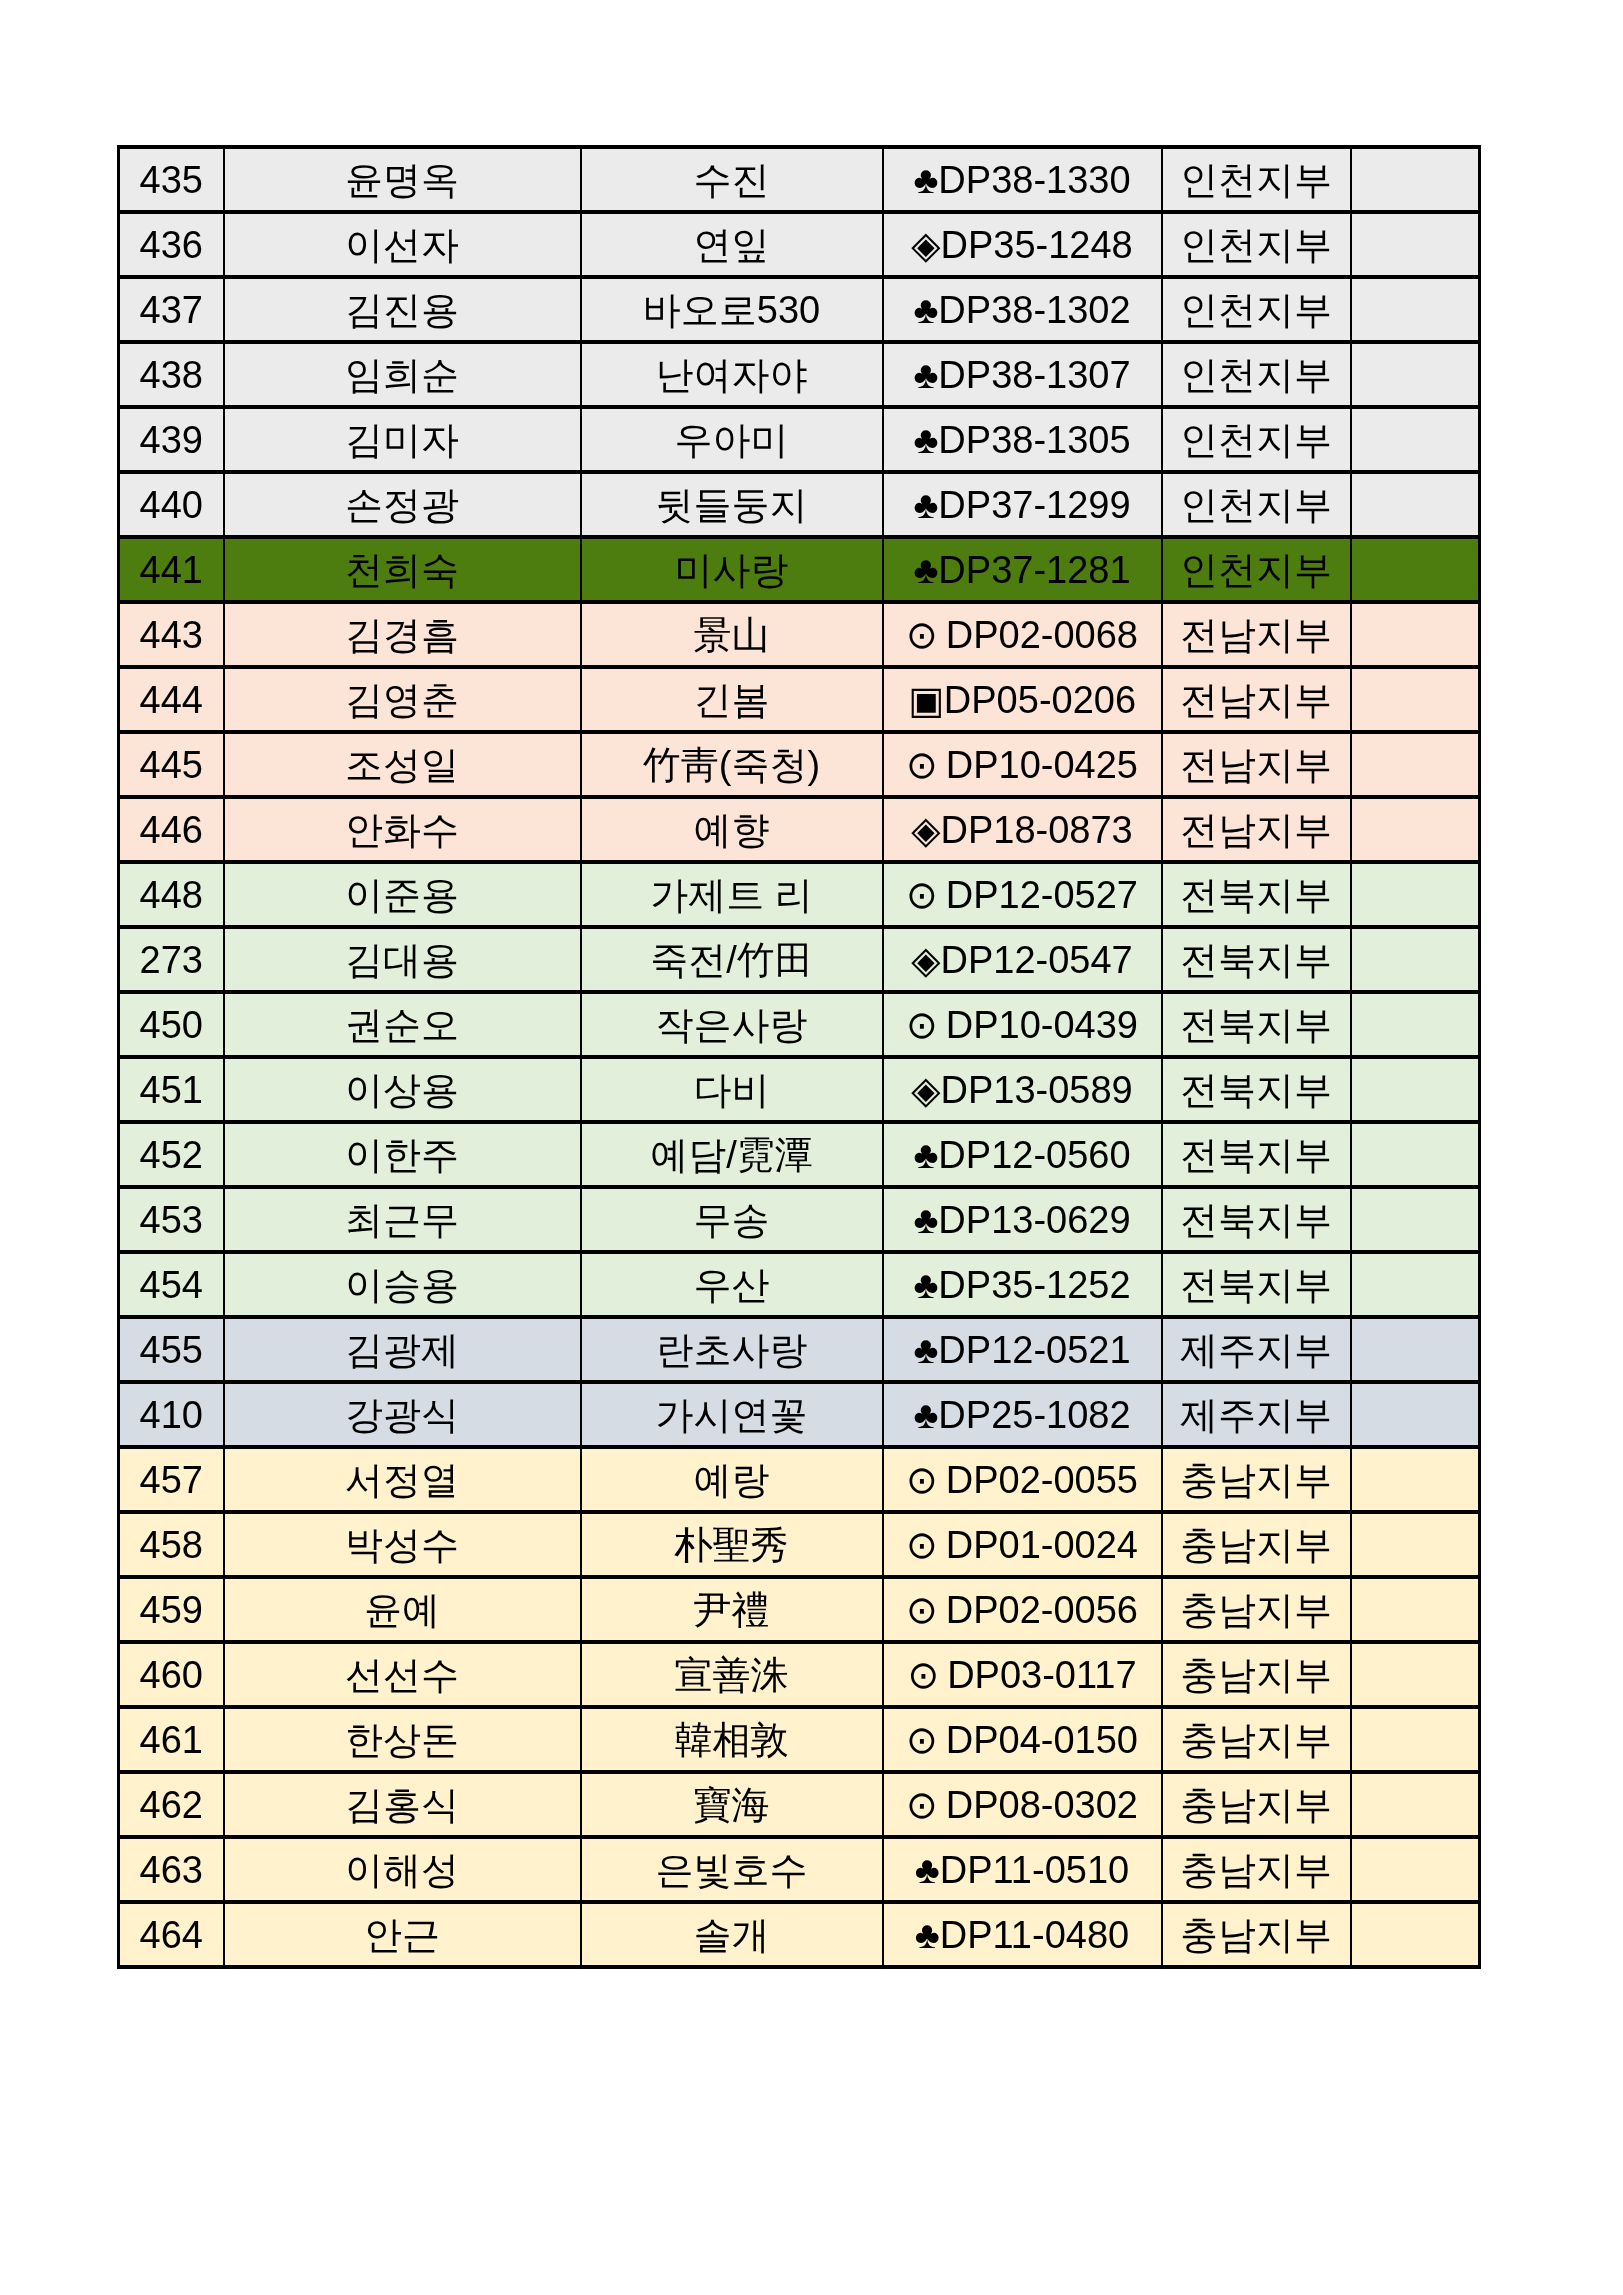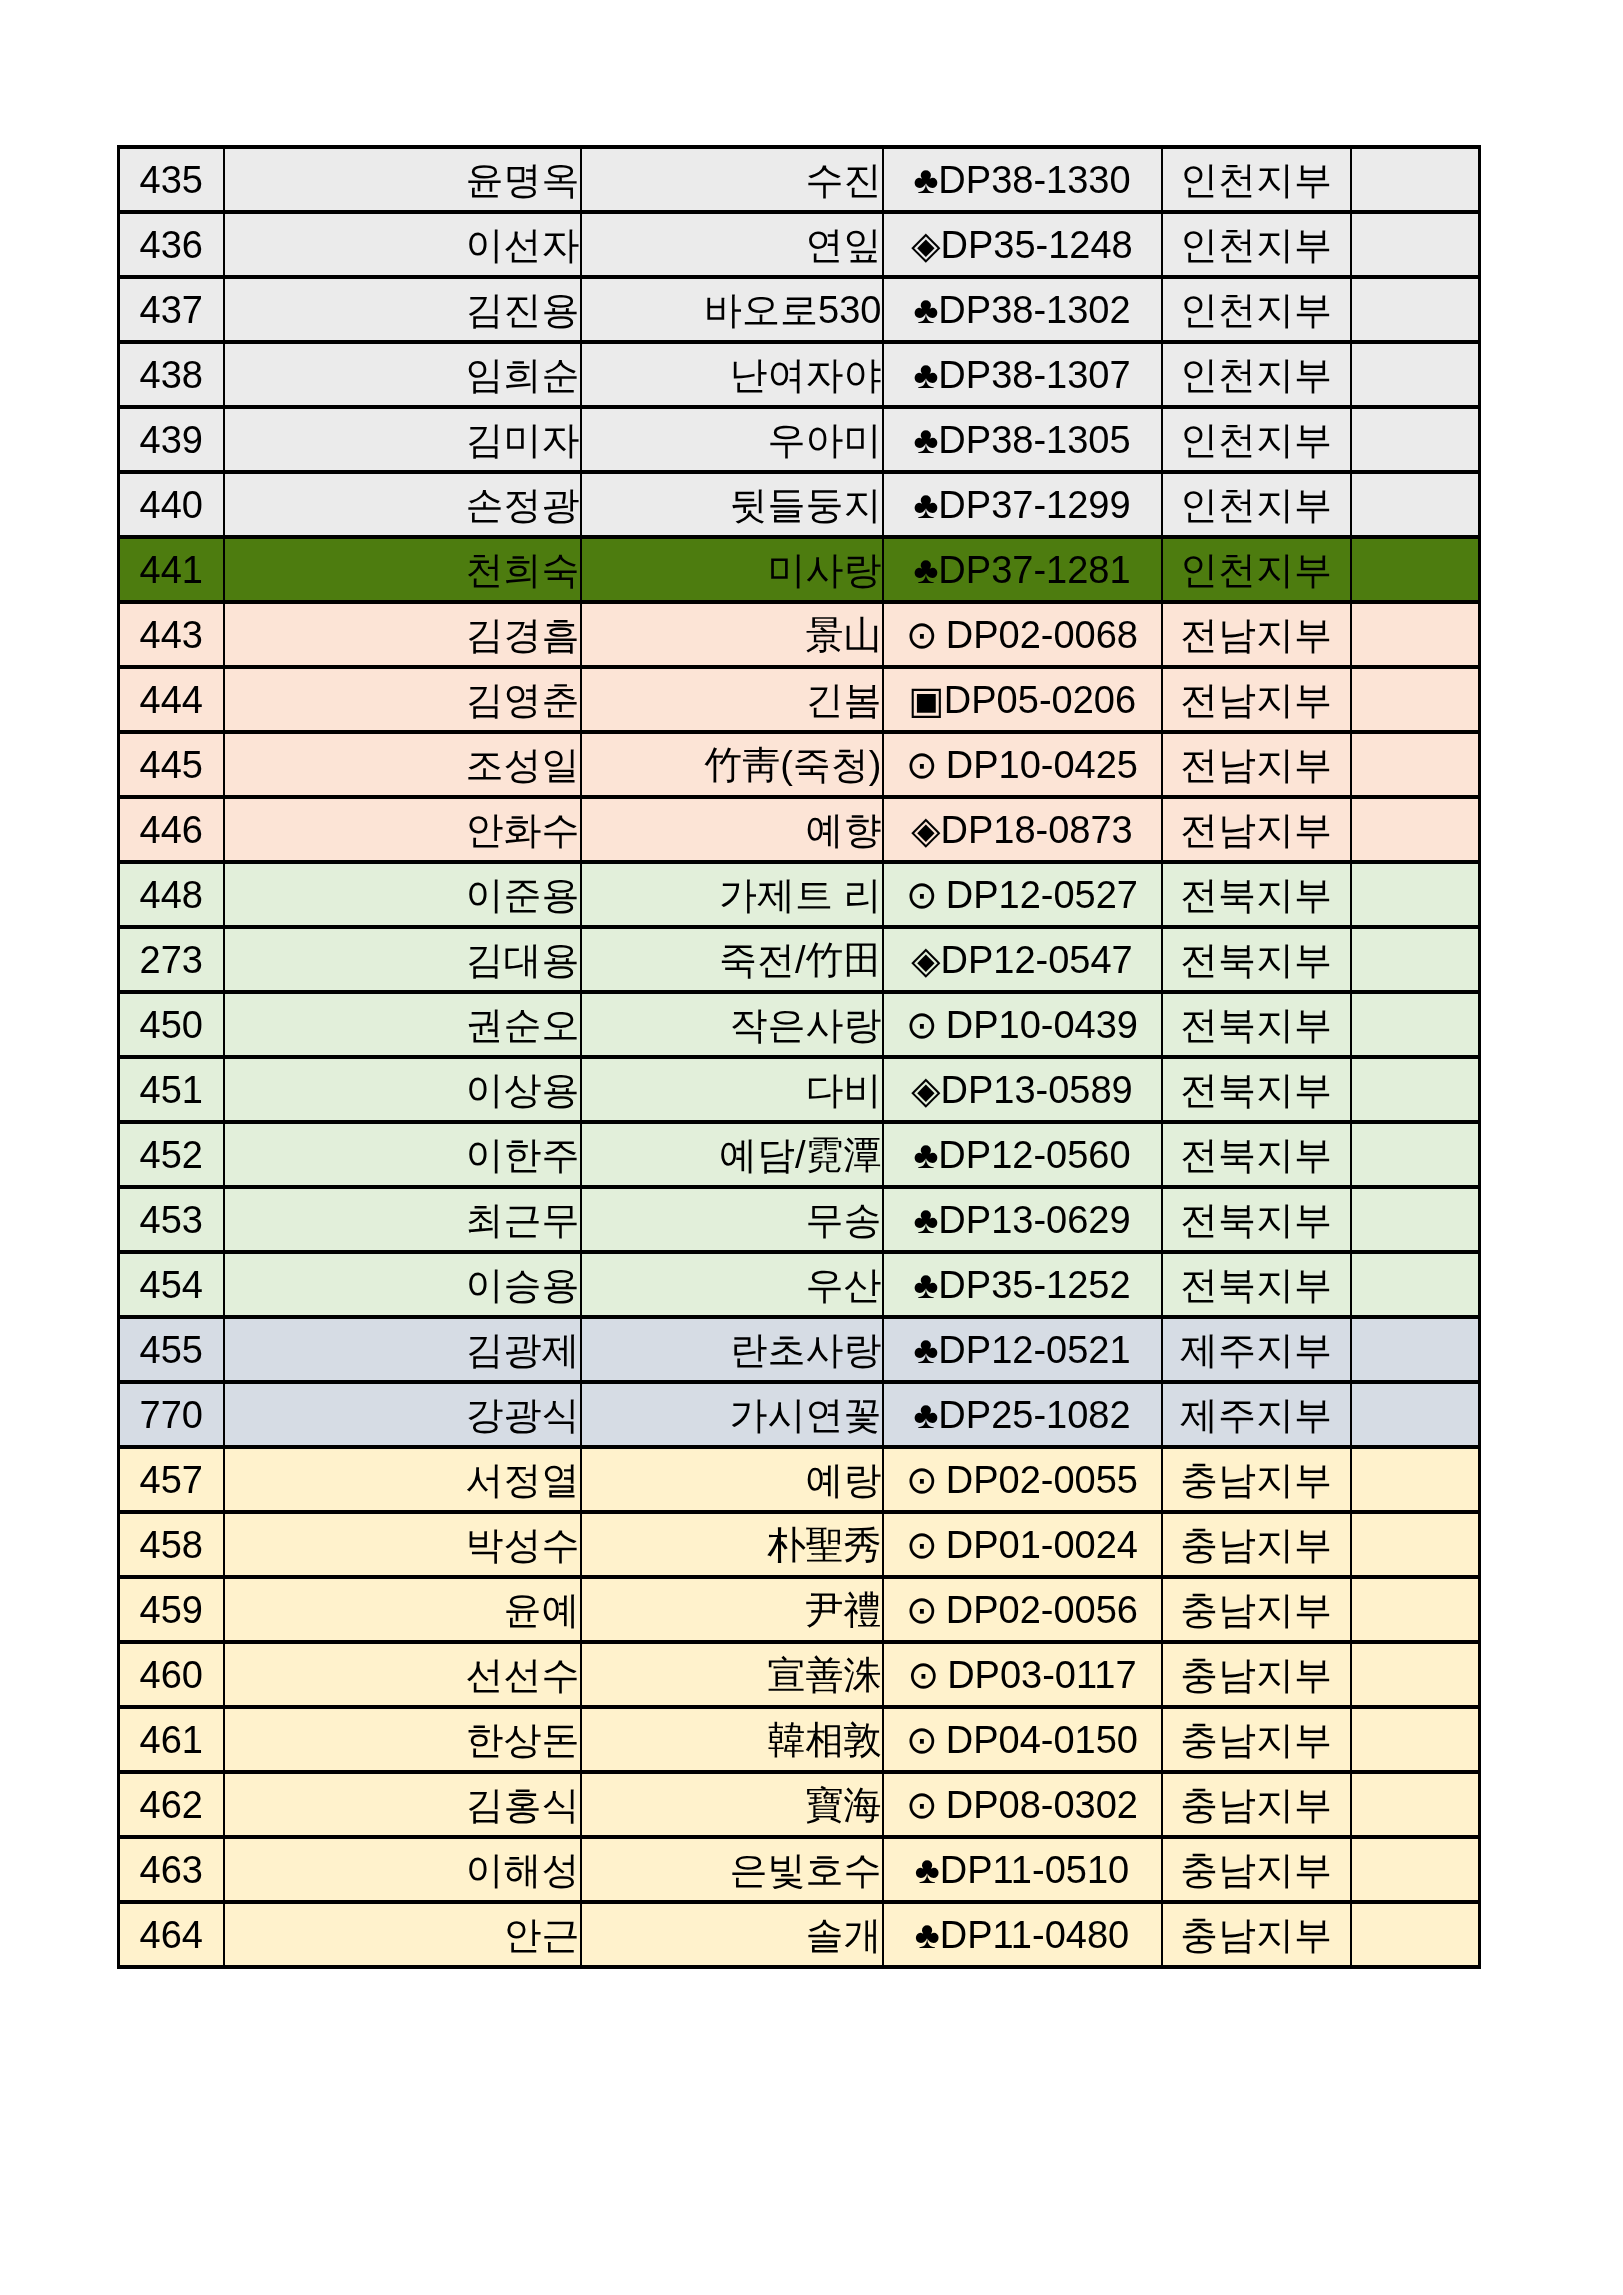--- a/index.html
+++ b/index.html
@@ -18,21 +18,21 @@
   table.member td{
     border:2.6px solid #000;
     border-top-width:4.6px;border-bottom-width:4.6px;
     height:61px;
     font-size:38px;line-height:1;color:#000;
     vertical-align:middle;
     overflow:hidden;white-space:nowrap;
     padding:0;
   }
   td.c-no{text-align:center;margin-left:23px;}
-  td.c-name,td.c-nick{text-align:right;padding-left:9.2px;}
+  td.c-name,td.c-nick{text-align:center;padding-left:9.2px;}
   td.c-code{text-align:center;}
   td.c-branch{text-align:center;}
   td.c-note{}
   .sym{display:inline-block;}
   .sym-circled-dot-icon{margin-right:7.9px;}
 </style>
 </head>
 <body>
 
 <div class="page">
@@ -192,21 +192,21 @@
         </tr>
         <tr style="background: rgb(214, 220, 228);">
           <td class="c-no">455</td>
           <td class="c-name">김광제</td>
           <td class="c-nick">란초사랑</td>
           <td class="c-code"><span class="sym sym-club-suit-icon">♣</span><span>DP12-0521</span></td>
           <td class="c-branch">제주지부</td>
           <td class="c-note"></td>
         </tr>
         <tr style="background: rgb(214, 220, 228);">
-          <td class="c-no">770</td>
+          <td class="c-no">410</td>
           <td class="c-name">강광식</td>
           <td class="c-nick">가시연꽃</td>
           <td class="c-code"><span class="sym sym-club-suit-icon">♣</span><span>DP25-1082</span></td>
           <td class="c-branch">제주지부</td>
           <td class="c-note"></td>
         </tr>
         <tr style="background: rgb(255, 242, 204);">
           <td class="c-no">457</td>
           <td class="c-name">서정열</td>
           <td class="c-nick">예랑</td>

